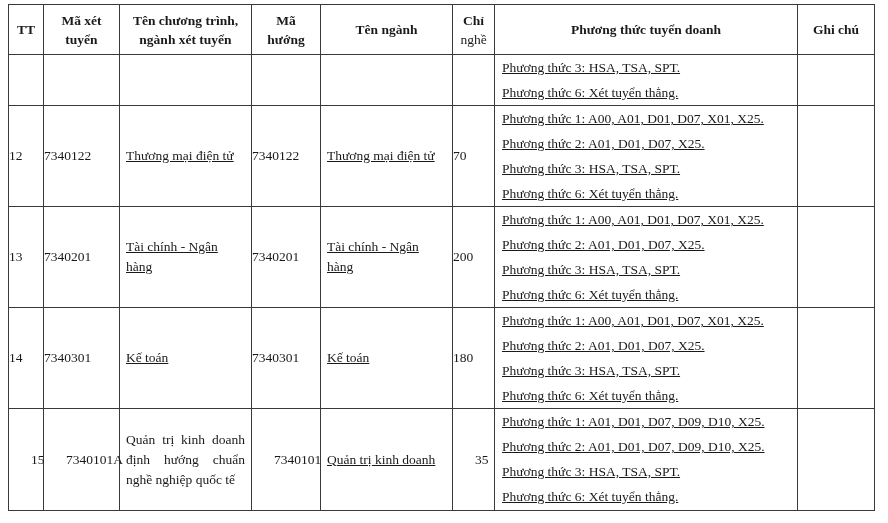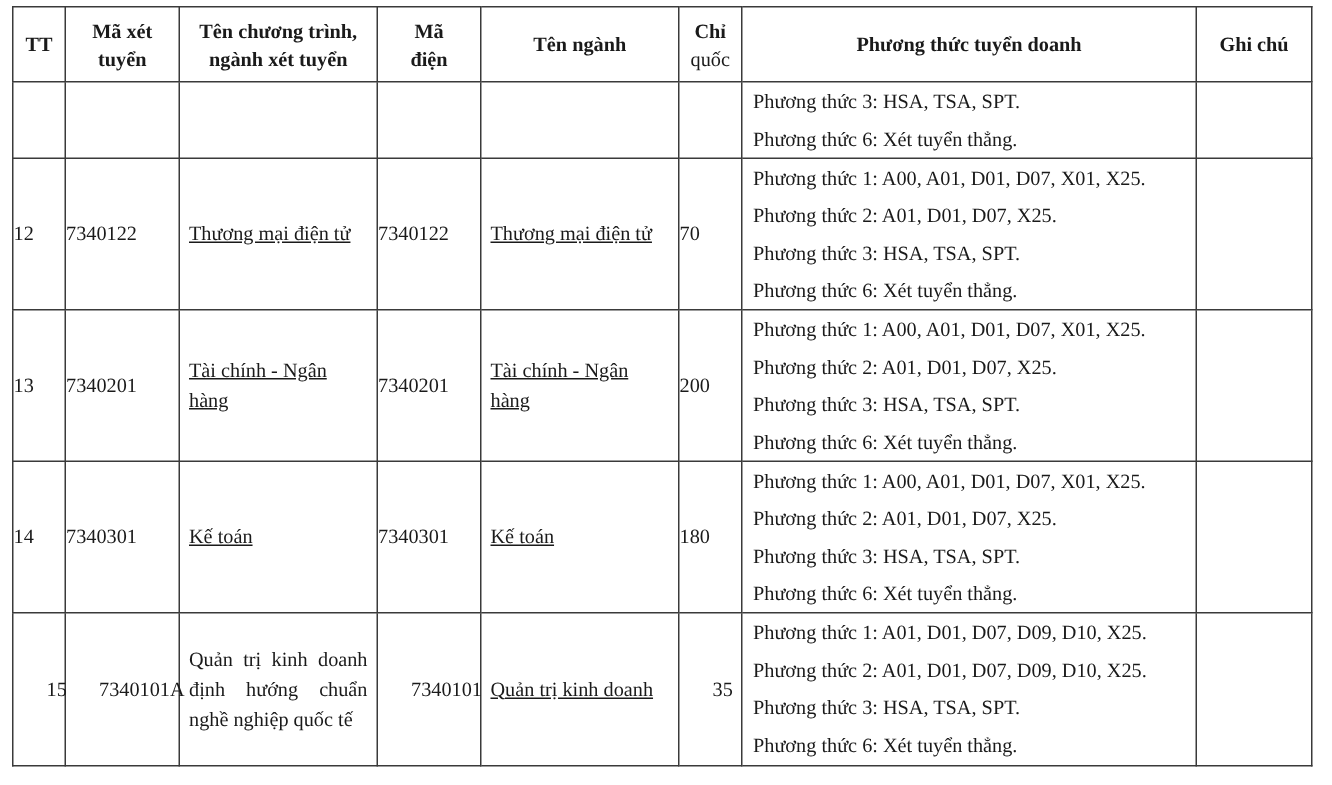--- a/index.html
+++ b/index.html
@@ -7,21 +7,21 @@
          font-family: "Liberation Serif", "DejaVu Serif", serif; color: #1a1a1a; }
   table.adm { position: absolute; left: 8px; top: 4px; border-collapse: collapse;
               table-layout: fixed; width: 866px; }
   table.adm td, table.adm th { border: 1px solid #3a3a3a; padding: 0; font-size: 13.5px; line-height: 20px; }
   table.adm th { font-weight: bold; text-align: center; vertical-align: middle; height: 49px; line-height: 19px; }
   table.adm td { vertical-align: middle; }
   .c { text-align: left; }
   .l { text-align: left; padding-left: 6px !important; padding-right: 4px !important; text-decoration: underline; }
   .j { text-align: justify; text-align-last: left; padding-left: 6px !important; padding-right: 6px !important; margin-left: 44px; }
   .meth { padding-left: 7px !important; vertical-align: top !important; }
-  .meth div { height: 25px; line-height: 25px; white-space: nowrap; }
+  .meth div { height: 25px; line-height: 25px; white-space: nowrap; text-decoration: underline; }
   tr.r-cont td { height: 49px; }
   tr.r-full td { height: 99px; }
   tr.r-last td { height: 101px; padding-left: 22px; }
 </style>
 </head>
 <body>
 
 <table class="adm">
   <colgroup>
     <col style="width:35px">
@@ -31,23 +31,23 @@
     <col style="width:132px">
     <col style="width:42px">
     <col style="width:303px">
     <col style="width:77px">
   </colgroup>
   <thead>
     <tr>
       <th>TT</th>
       <th><span>Mã xét</span><br><span>tuyển</span></th>
       <th><span>Tên chương trình,</span><br><span>ngành xét tuyển</span></th>
-      <th><span>Mã</span><br><span>điện</span></th>
+      <th><span>Mã</span><br><span>hướng</span></th>
       <th>Tên ngành</th>
-      <th><span>Chỉ</span><br><span style="font-weight:normal">quốc</span></th>
+      <th><span>Chỉ</span><br><span style="font-weight:normal">nghề</span></th>
       <th>Phương thức tuyển doanh</th>
       <th>Ghi chú</th>
     </tr>
   </thead>
   <tbody>
     <tr class="r-cont">
       <td class="c"></td>
       <td class="c"></td>
       <td class="l"></td>
       <td class="c"></td>

